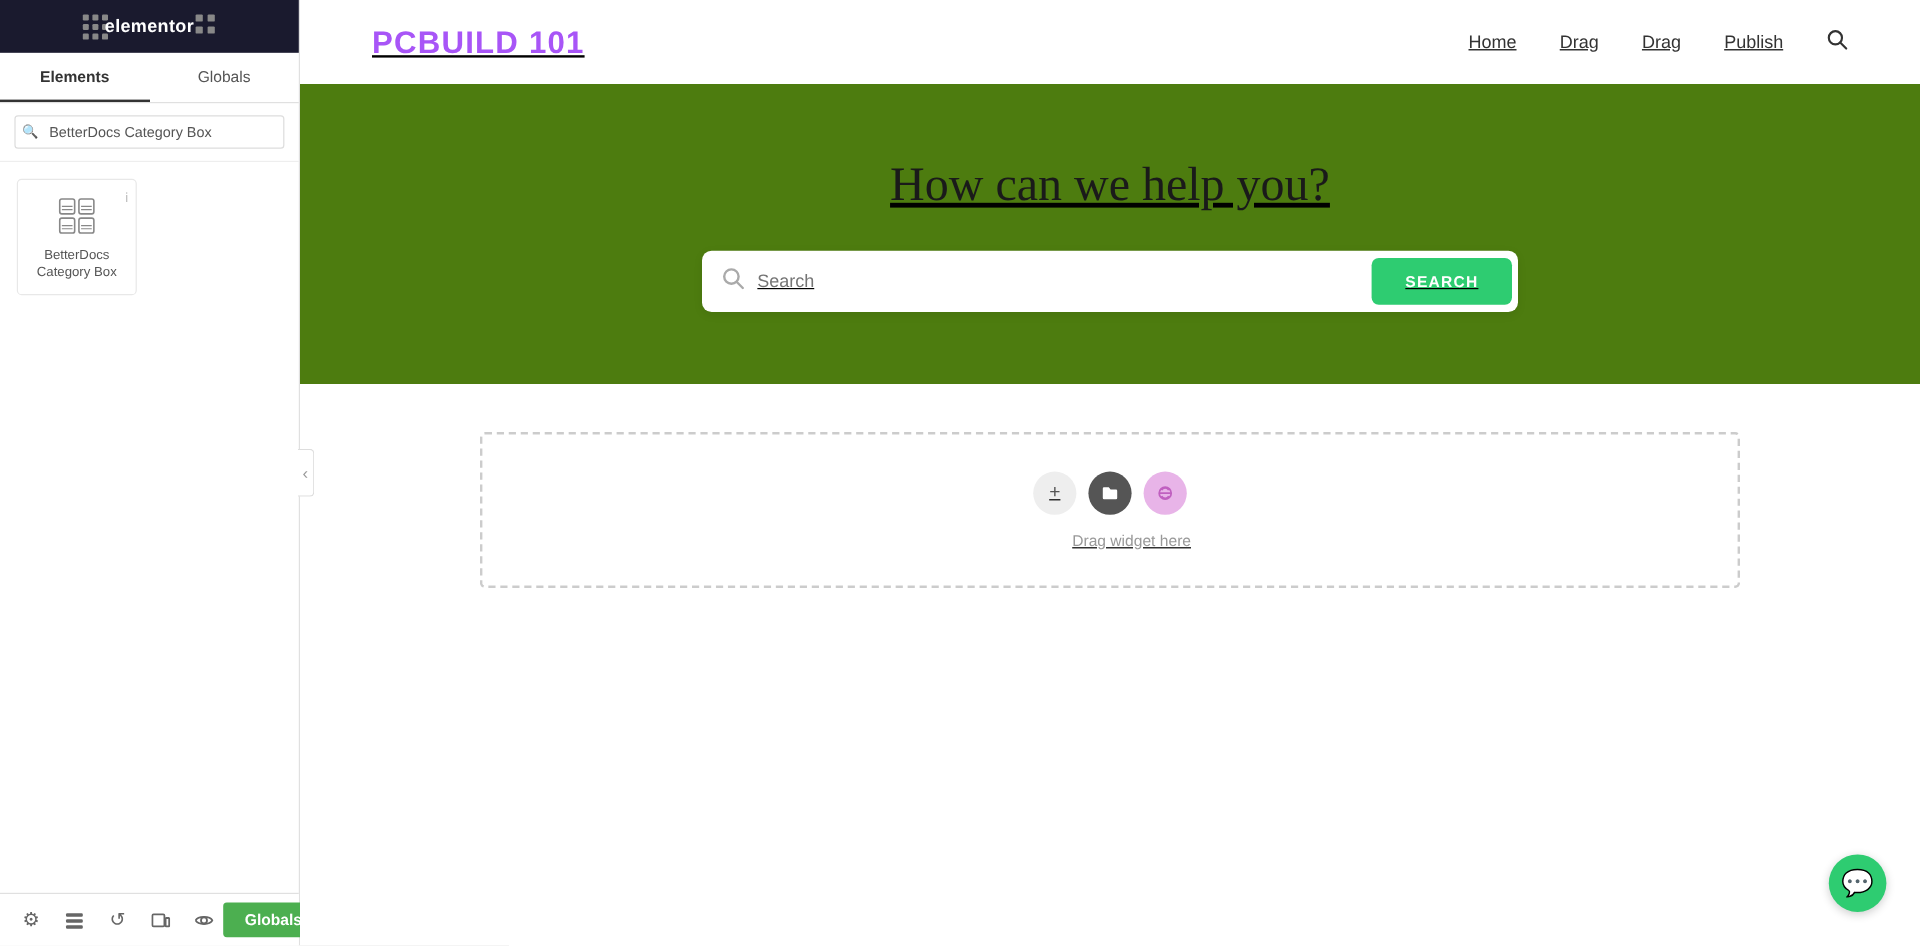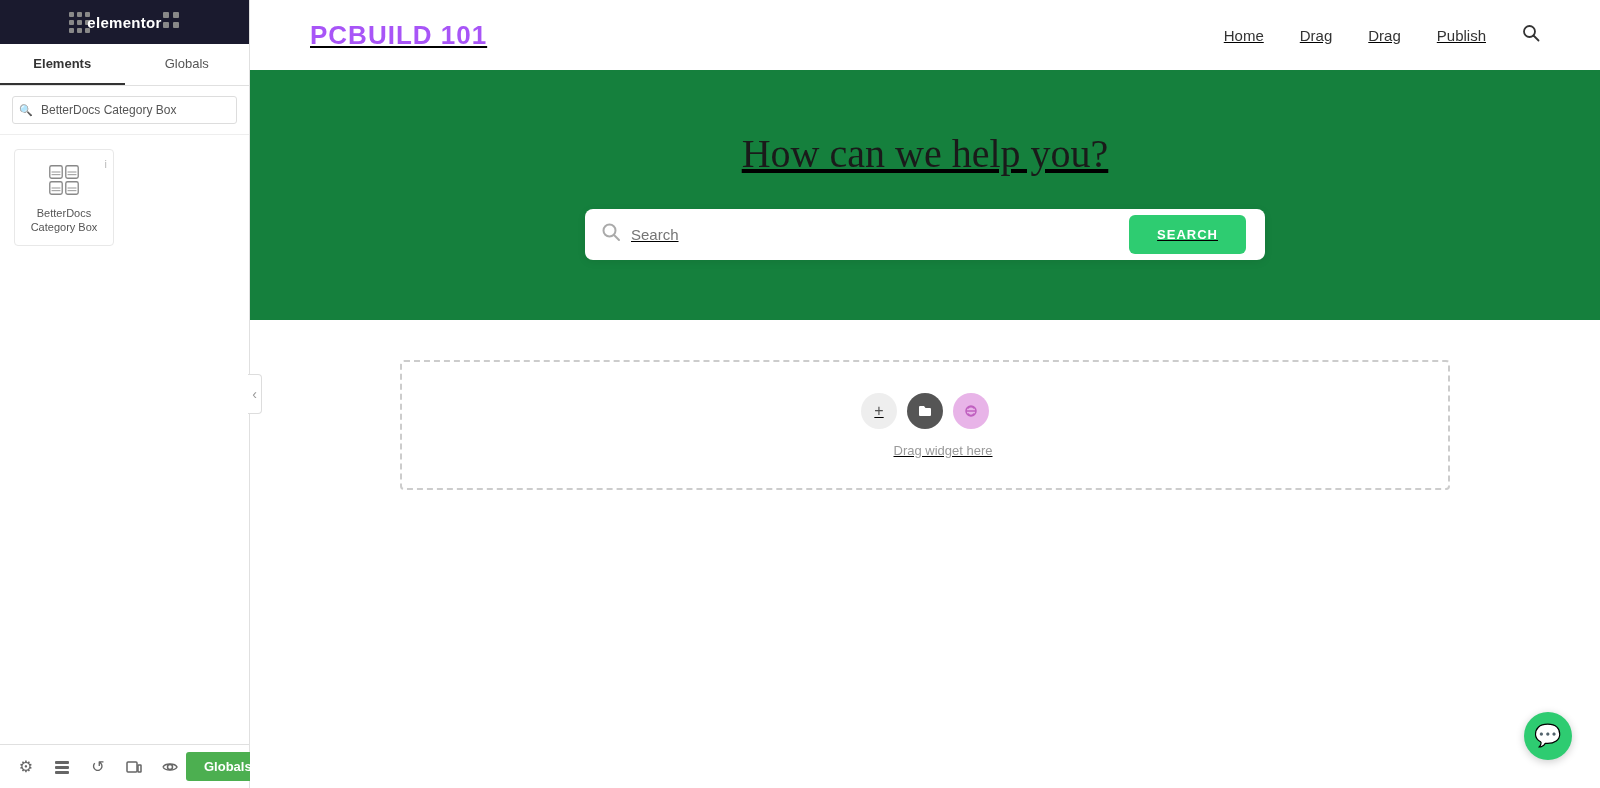--- a/index.html
+++ b/index.html
@@ -301,21 +301,21 @@
       margin-bottom: 32px;
       font-family: Georgia, serif;
     }
 
     .search-bar-container {
       background: #fff;
       border-radius: 8px;
       display: flex;
       align-items: center;
       width: 680px;
-      padding: 6px 19px 6px 16px;
+      padding: 6px 5px 6px 16px;
       box-shadow: 0 2px 8px rgba(0,0,0,0.08);
     }
 
     .search-bar-icon {
       color: #999;
       margin-right: 10px;
       font-size: 18px;
     }
 
     .search-bar-input {
@@ -523,21 +523,21 @@
         <a class="nav-link">Publish</a>
         <span class="nav-search-icon">
           <svg width="18" height="18" viewBox="0 0 18 18" fill="none">
             <circle cx="7.5" cy="7.5" r="5.5" stroke="#333" stroke-width="1.8"></circle>
             <line x1="11.5" y1="11.5" x2="16.5" y2="16.5" stroke="#333" stroke-width="1.8" stroke-linecap="round"></line>
           </svg>
         </span>
       </div>
     </div>
 
-    <div class="hero-section" style="background: #15803d;">
+    <div class="hero-section" style="background: #4d7c0f;">
       <h1 class="hero-title">How can we help you?</h1>
       <div class="search-bar-container">
         <span class="search-bar-icon">
           <svg width="20" height="20" viewBox="0 0 20 20" fill="none">
             <circle cx="8.5" cy="8.5" r="6" stroke="#aaa" stroke-width="2"></circle>
             <line x1="13" y1="13" x2="18" y2="18" stroke="#aaa" stroke-width="2" stroke-linecap="round"></line>
           </svg>
         </span>
         <input class="search-bar-input" type="text" placeholder="Search" style="">
         <button class="search-bar-btn">SEARCH</button>

